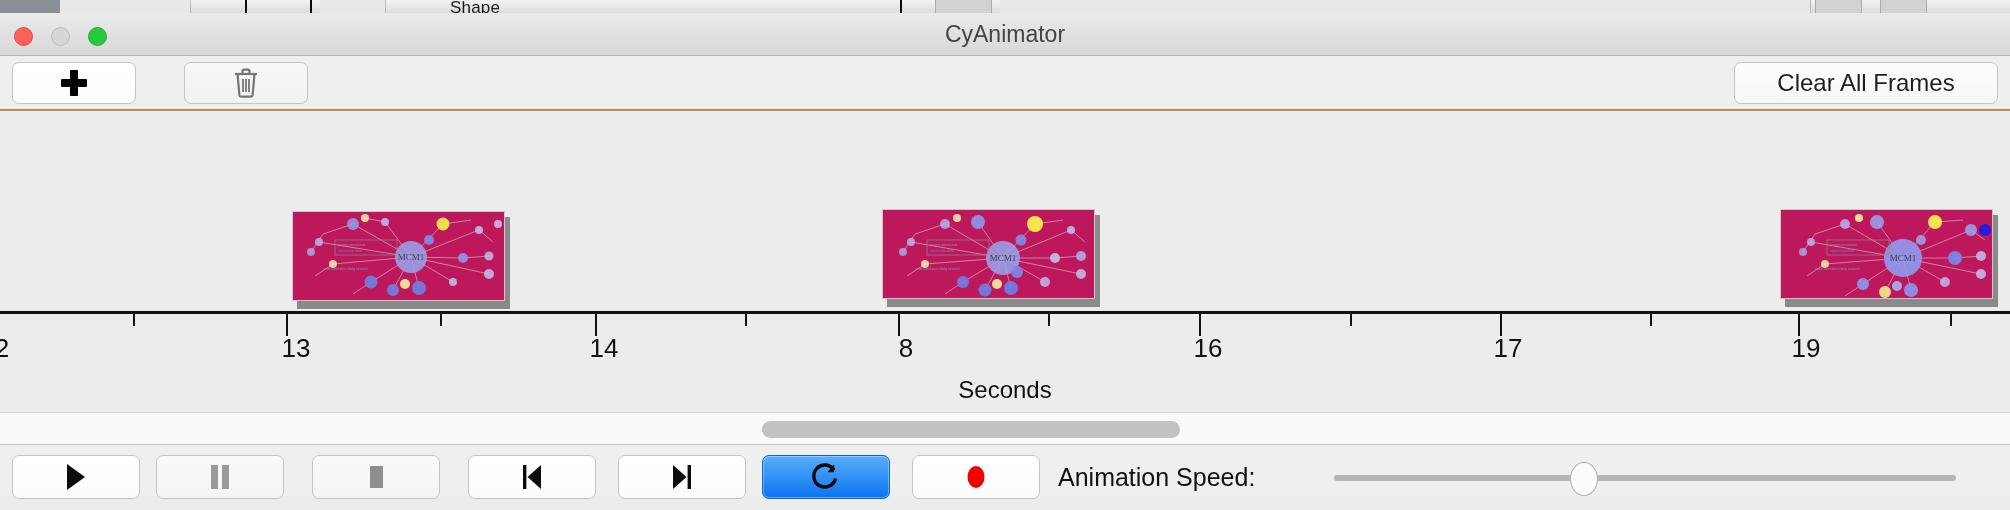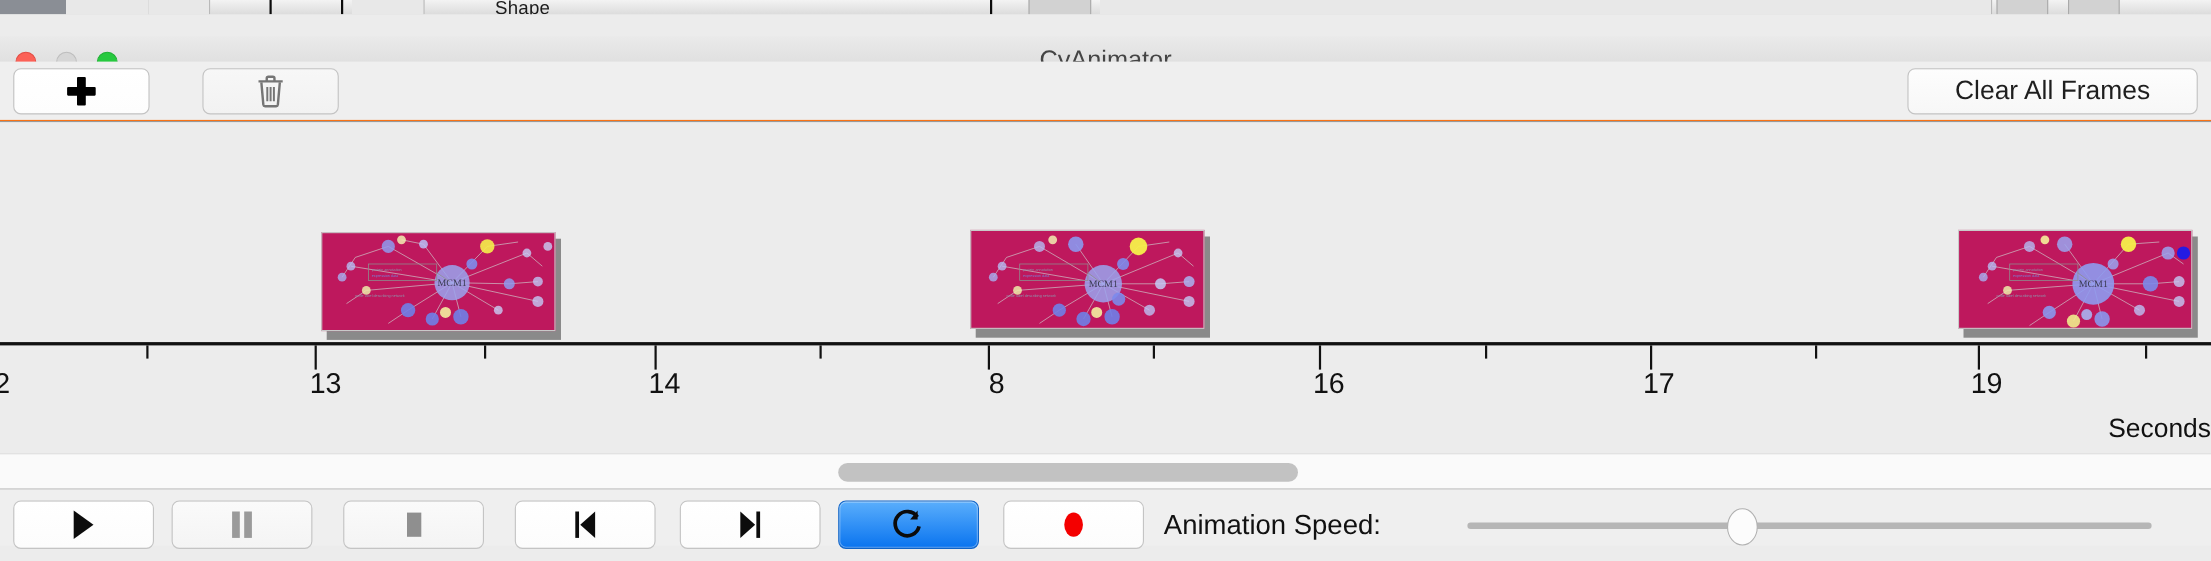--- a/index.html
+++ b/index.html
@@ -18,21 +18,21 @@
     border-right:1px solid #b9b9b9;}
   .bg-window .bw-dark{position:absolute;left:0;top:0;width:60px;height:13px;background:#8a8e95;}
   .bg-window .bw-tab{position:absolute;top:0;height:13px;background:#d2d2d2;border-left:1px solid #aaa;border-right:1px solid #aaa;}
   .bg-window .bw-text{position:absolute;top:-2px;font-size:17px;color:#1b1b1b;
      font-family:"Liberation Sans",sans-serif;letter-spacing:.2px;}
   .bg-window .bw-tick{position:absolute;top:0;width:2px;height:13px;background:#0c0c0c;}
 
   
   .titlebar{position:absolute;left:0;top:13px;width:2010px;height:43px;
     background:linear-gradient(#eaeaea 0%, #d8d8d8 100%);
-    border-bottom:1px solid #b4b4b4;box-sizing:border-box;margin-top:20px;}
+    border-bottom:1px solid #b4b4b4;box-sizing:border-box;}
   .traffic{position:absolute;left:14px;top:14px;display:flex;gap:18px;align-items:center;}
   .dot{width:19px;height:19px;border-radius:50%;box-sizing:border-box;}
   .dot.red{background:#fc6157;border:1px solid #e24b42;}
   .dot.yellow{background:#d6d6d6;border:1px solid #bdbdbd;}
   .dot.green{background:#27c93f;border:1px solid #1eb033;}
   .win-title{position:absolute;left:0;top:0;width:2010px;height:43px;
     line-height:43px;text-align:center;font-size:23px;color:#444;}
 
   
   .toolbar{position:absolute;left:0;top:56px;width:2010px;height:54px;
@@ -53,21 +53,21 @@
 
   
   .timeline{position:absolute;left:0;top:110px;width:2010px;height:302px;
     background:#ececec;border-top:1px solid #9a9a9a;box-sizing:border-box;overflow:hidden;}
   .axis-line{position:absolute;left:0;top:200px;width:2010px;height:3px;background:#111;}
   .tick{position:absolute;width:2px;background:#111;}
   .tick.major{top:203px;height:22px;}
   .tick.minor{top:203px;height:12px;}
   .tick-label{position:absolute;top:222px;font-size:26px;color:#111;
      transform:translateX(-50%);white-space:nowrap;}
-  .axis-title{position:absolute;top:265px;left:0;width:2010px;text-align:right;
+  .axis-title{position:absolute;top:265px;left:0;width:2010px;text-align:center;
      font-size:24px;color:#111;}
 
   
   .frame{position:absolute;width:218px;height:95px;}
   .frame .shadow{position:absolute;left:5px;top:6px;width:213px;height:92px;background:#8a8a8a;}
   .frame .sheet{position:absolute;left:0;top:0;width:213px;height:90px;background:#be185d;
       border:1px solid #c9c9c9;box-sizing:border-box;overflow:hidden;}
   .frame svg{display:block;}
 
   

